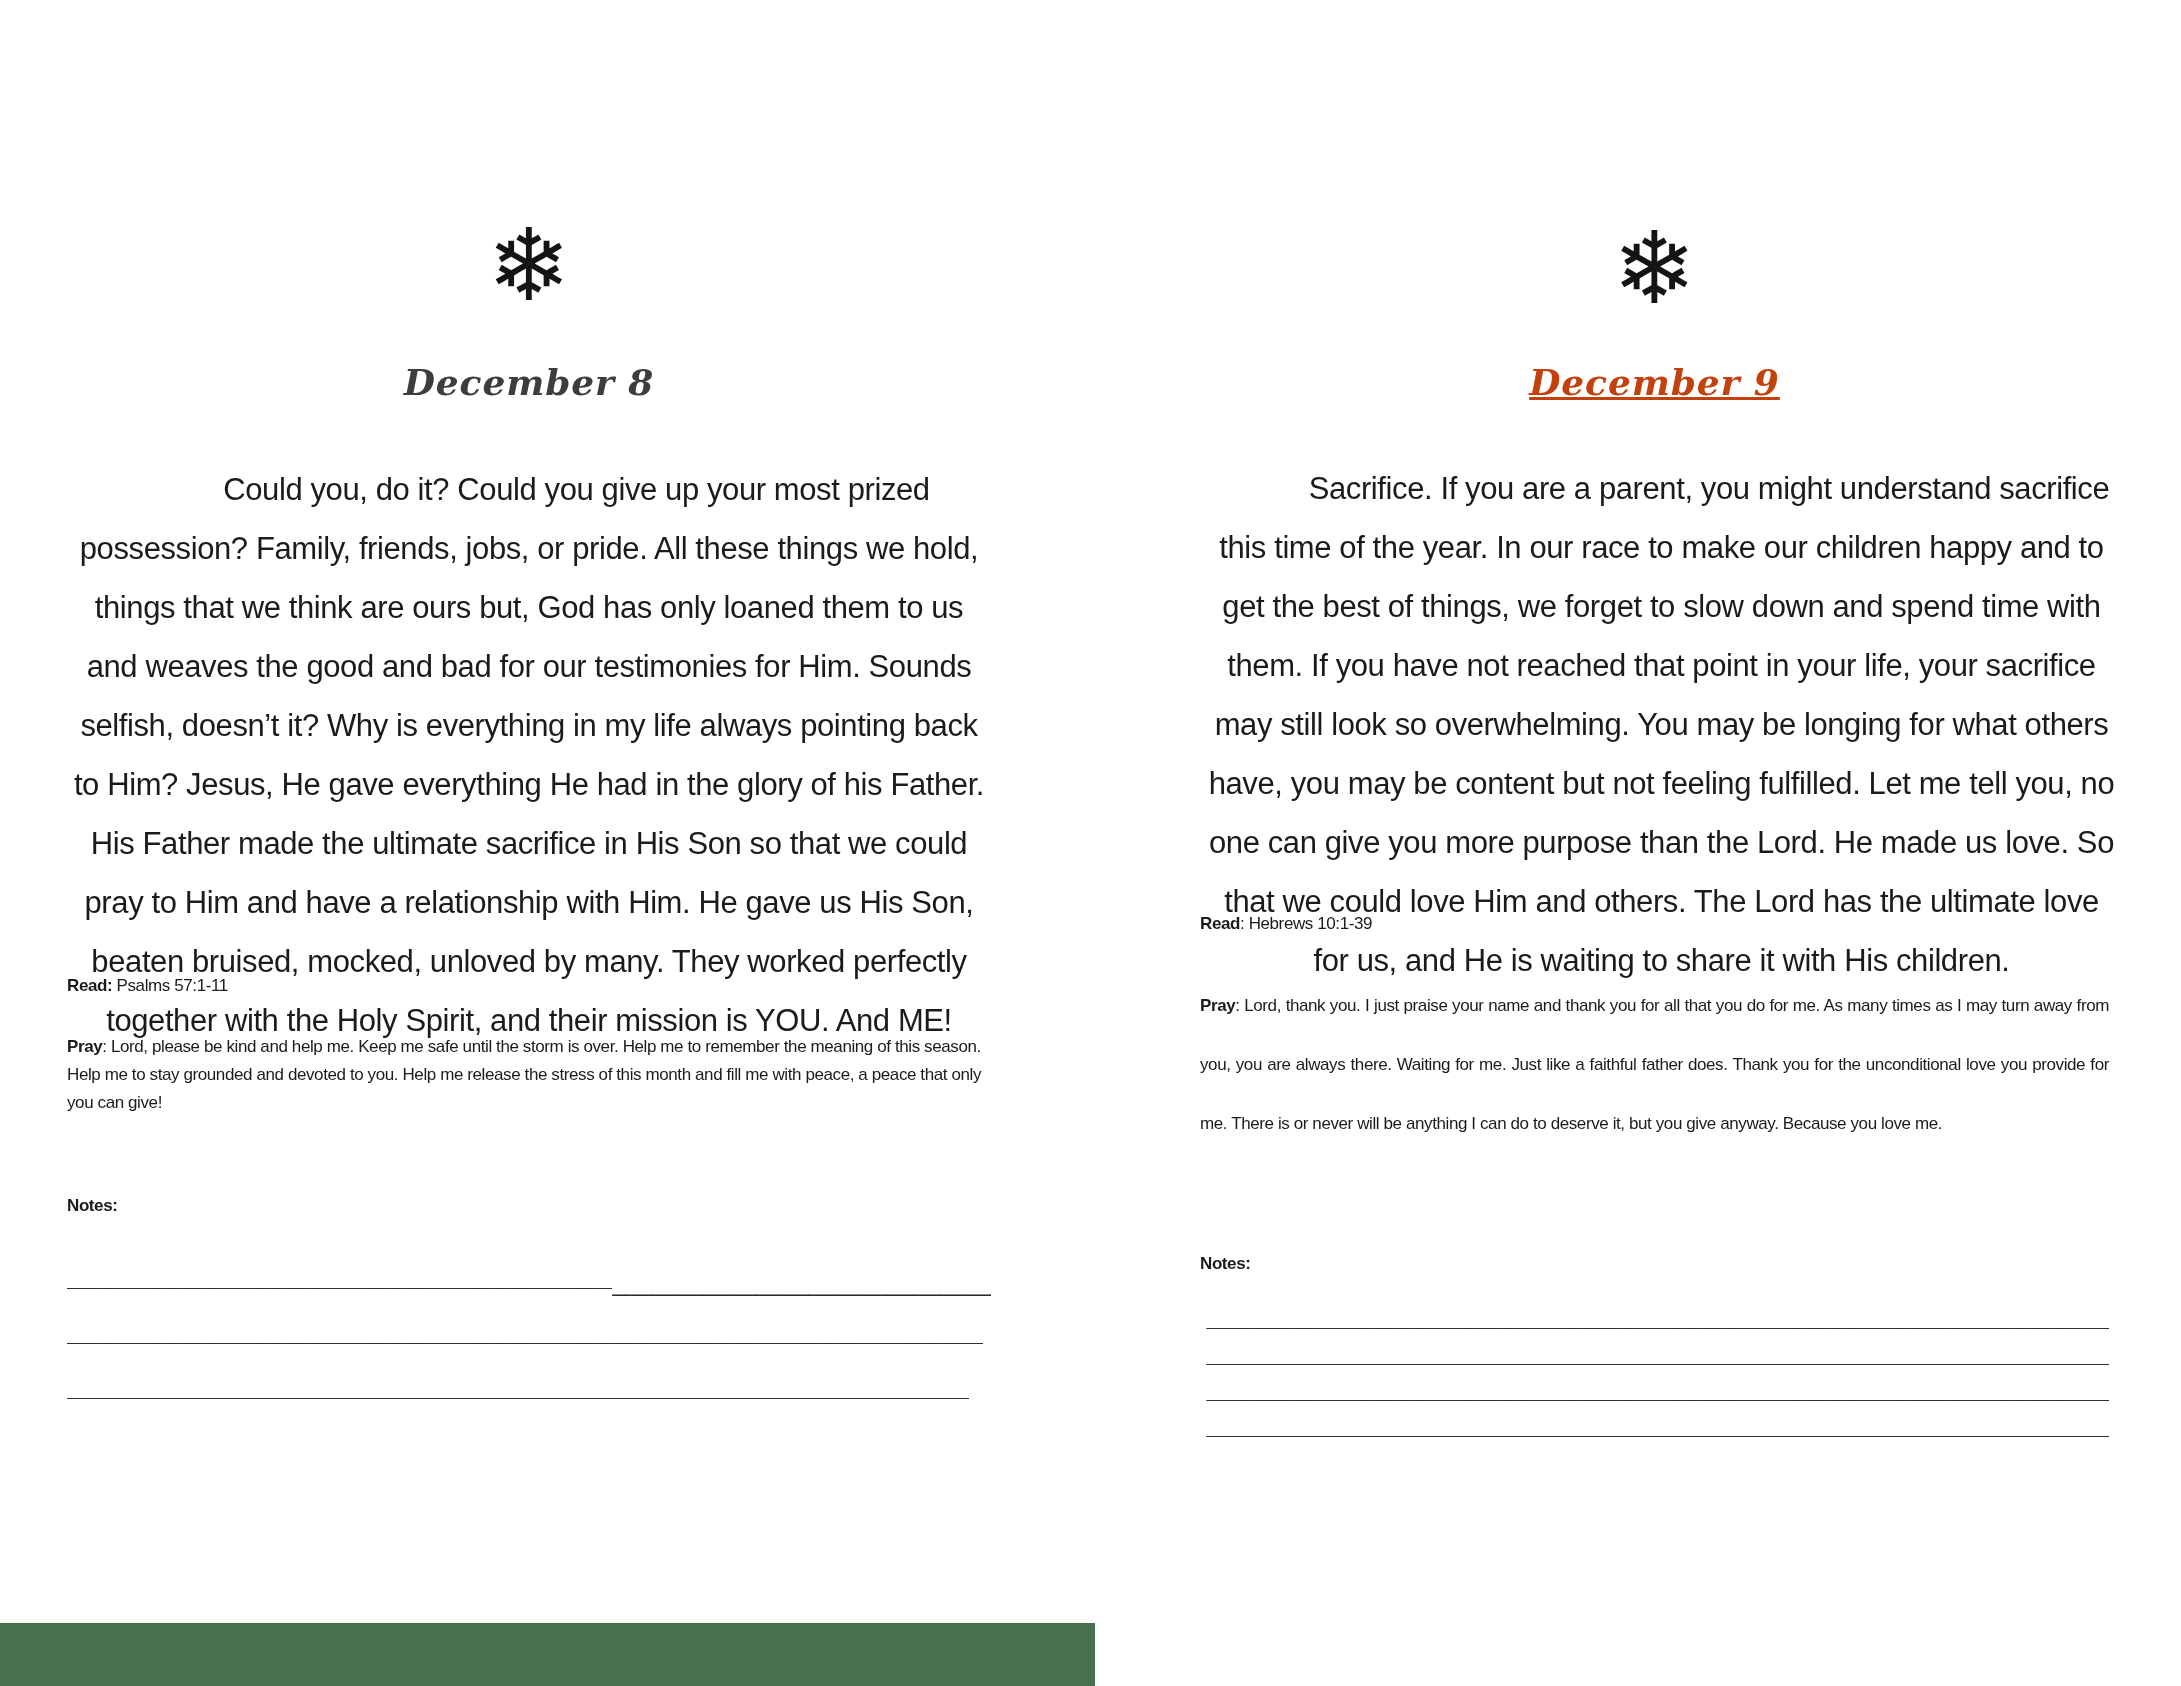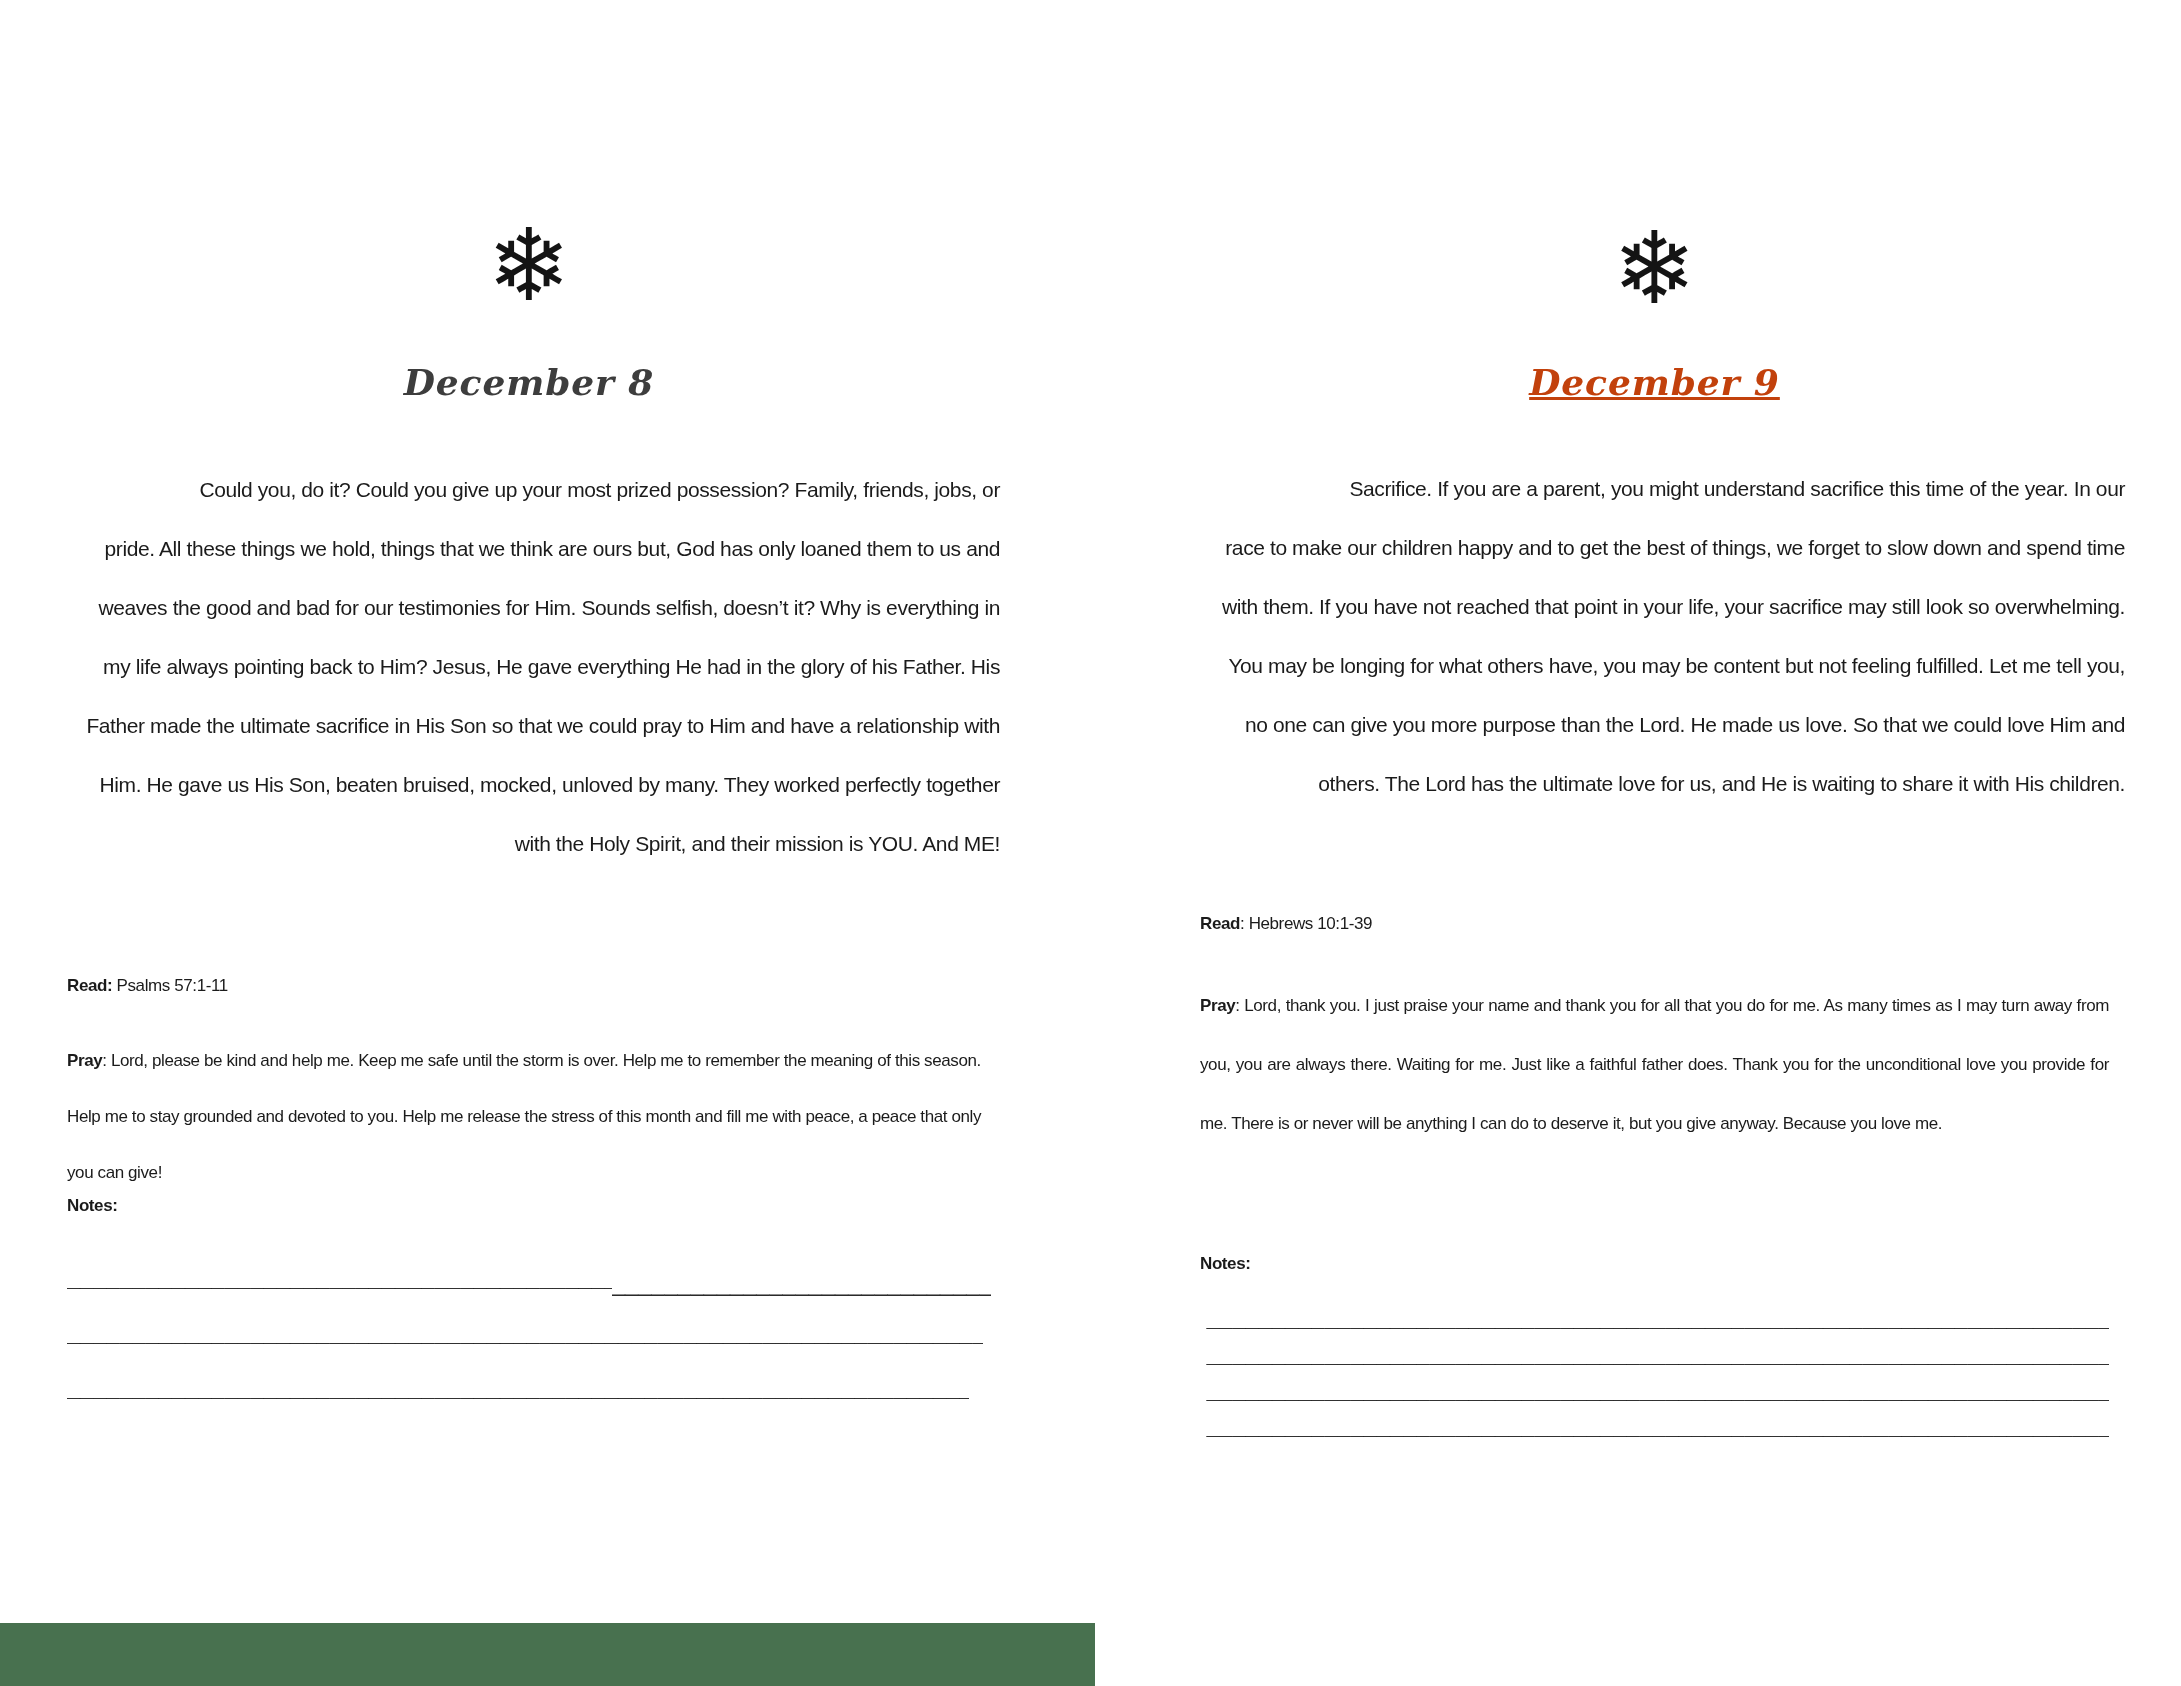--- a/index.html
+++ b/index.html
@@ -22,32 +22,32 @@
     position:absolute;left:0;width:100%;text-align:center;
     font-family:"DejaVu Serif", serif;font-style:italic;
     font-size:36px;line-height:45px;letter-spacing:0.9px;
   }
   #left-page .day-title{top:360px;color:#3d3d3d;font-weight:700;}
   #right-page .day-title{top:360px;color:#c2410c;font-weight:600;text-decoration:underline;}
   #left-page .snowflake{top:213px;}
   #right-page .snowflake{top:216px;}
 
   .body-par{
-    position:absolute;left:9px;width:100%;
-    font-size:21px;line-height:59px;letter-spacing:-0.4px;
-    text-indent:95px;text-align:right;
+    position:absolute;left:0;width:100%;
+    font-size:31px;line-height:59px;letter-spacing:-0.4px;
+    text-indent:95px;text-align:center;
   }
   #left-page .body-par{top:460px;}
   #right-page .body-par{top:459px;margin-left:7px;}
 
   .inline-line{position:absolute;left:0;width:100%;font-size:17px;line-height:38px;letter-spacing:-0.4px;}
   .b{font-weight:bold;}
 
   #left-read{top:967px;}
-  #left-pray{top:1033px;line-height:56px;}
+  #left-pray{top:1033px;line-height:28px;}
   #left-notes-label{top:1187px;}
   #right-read{top:905px;}
   #right-pray{top:976px;line-height:59px;text-align:justify;}
   #right-notes-label{top:1245px;}
 
   .notes-block{position:absolute;left:0;font-size:23.6px;}
   #left-notes-lines{top:1251px;width:100%;line-height:55px;}
   #right-notes-lines{top:1300px;width:100%;line-height:36px;padding-left:6.4px;box-sizing:border-box;}
 
   .uline{white-space:nowrap;overflow:hidden;height:inherit;}

